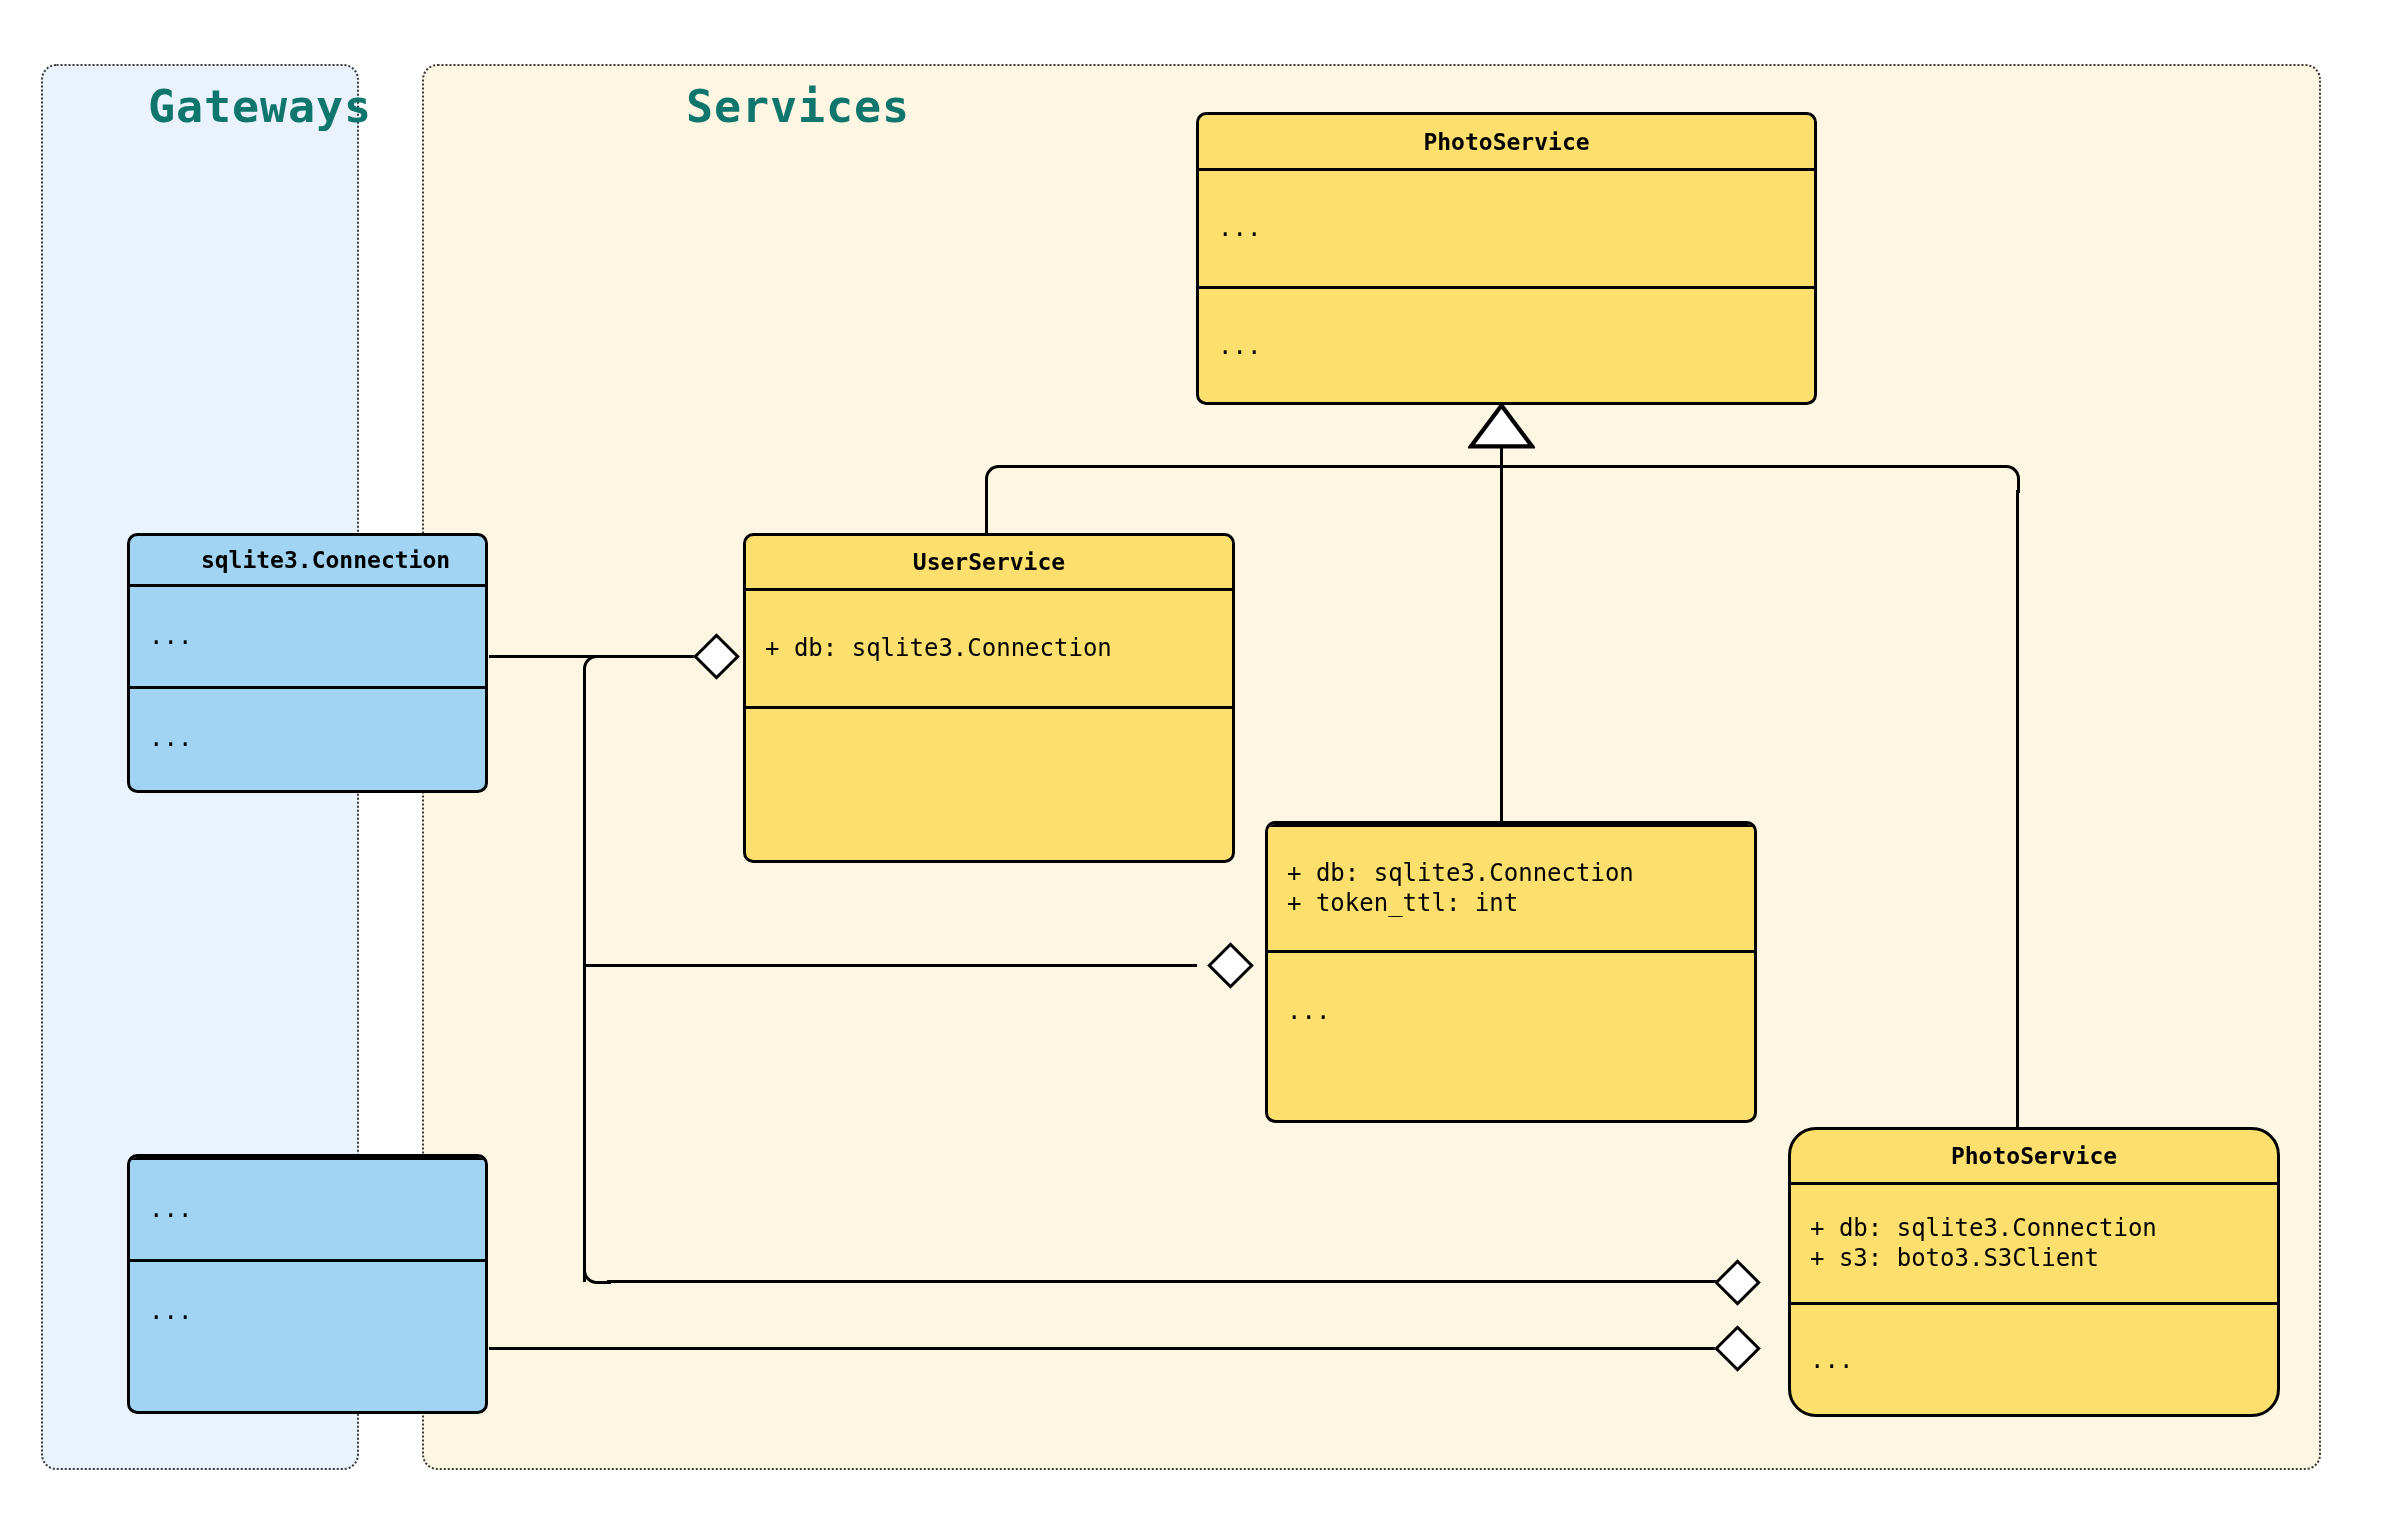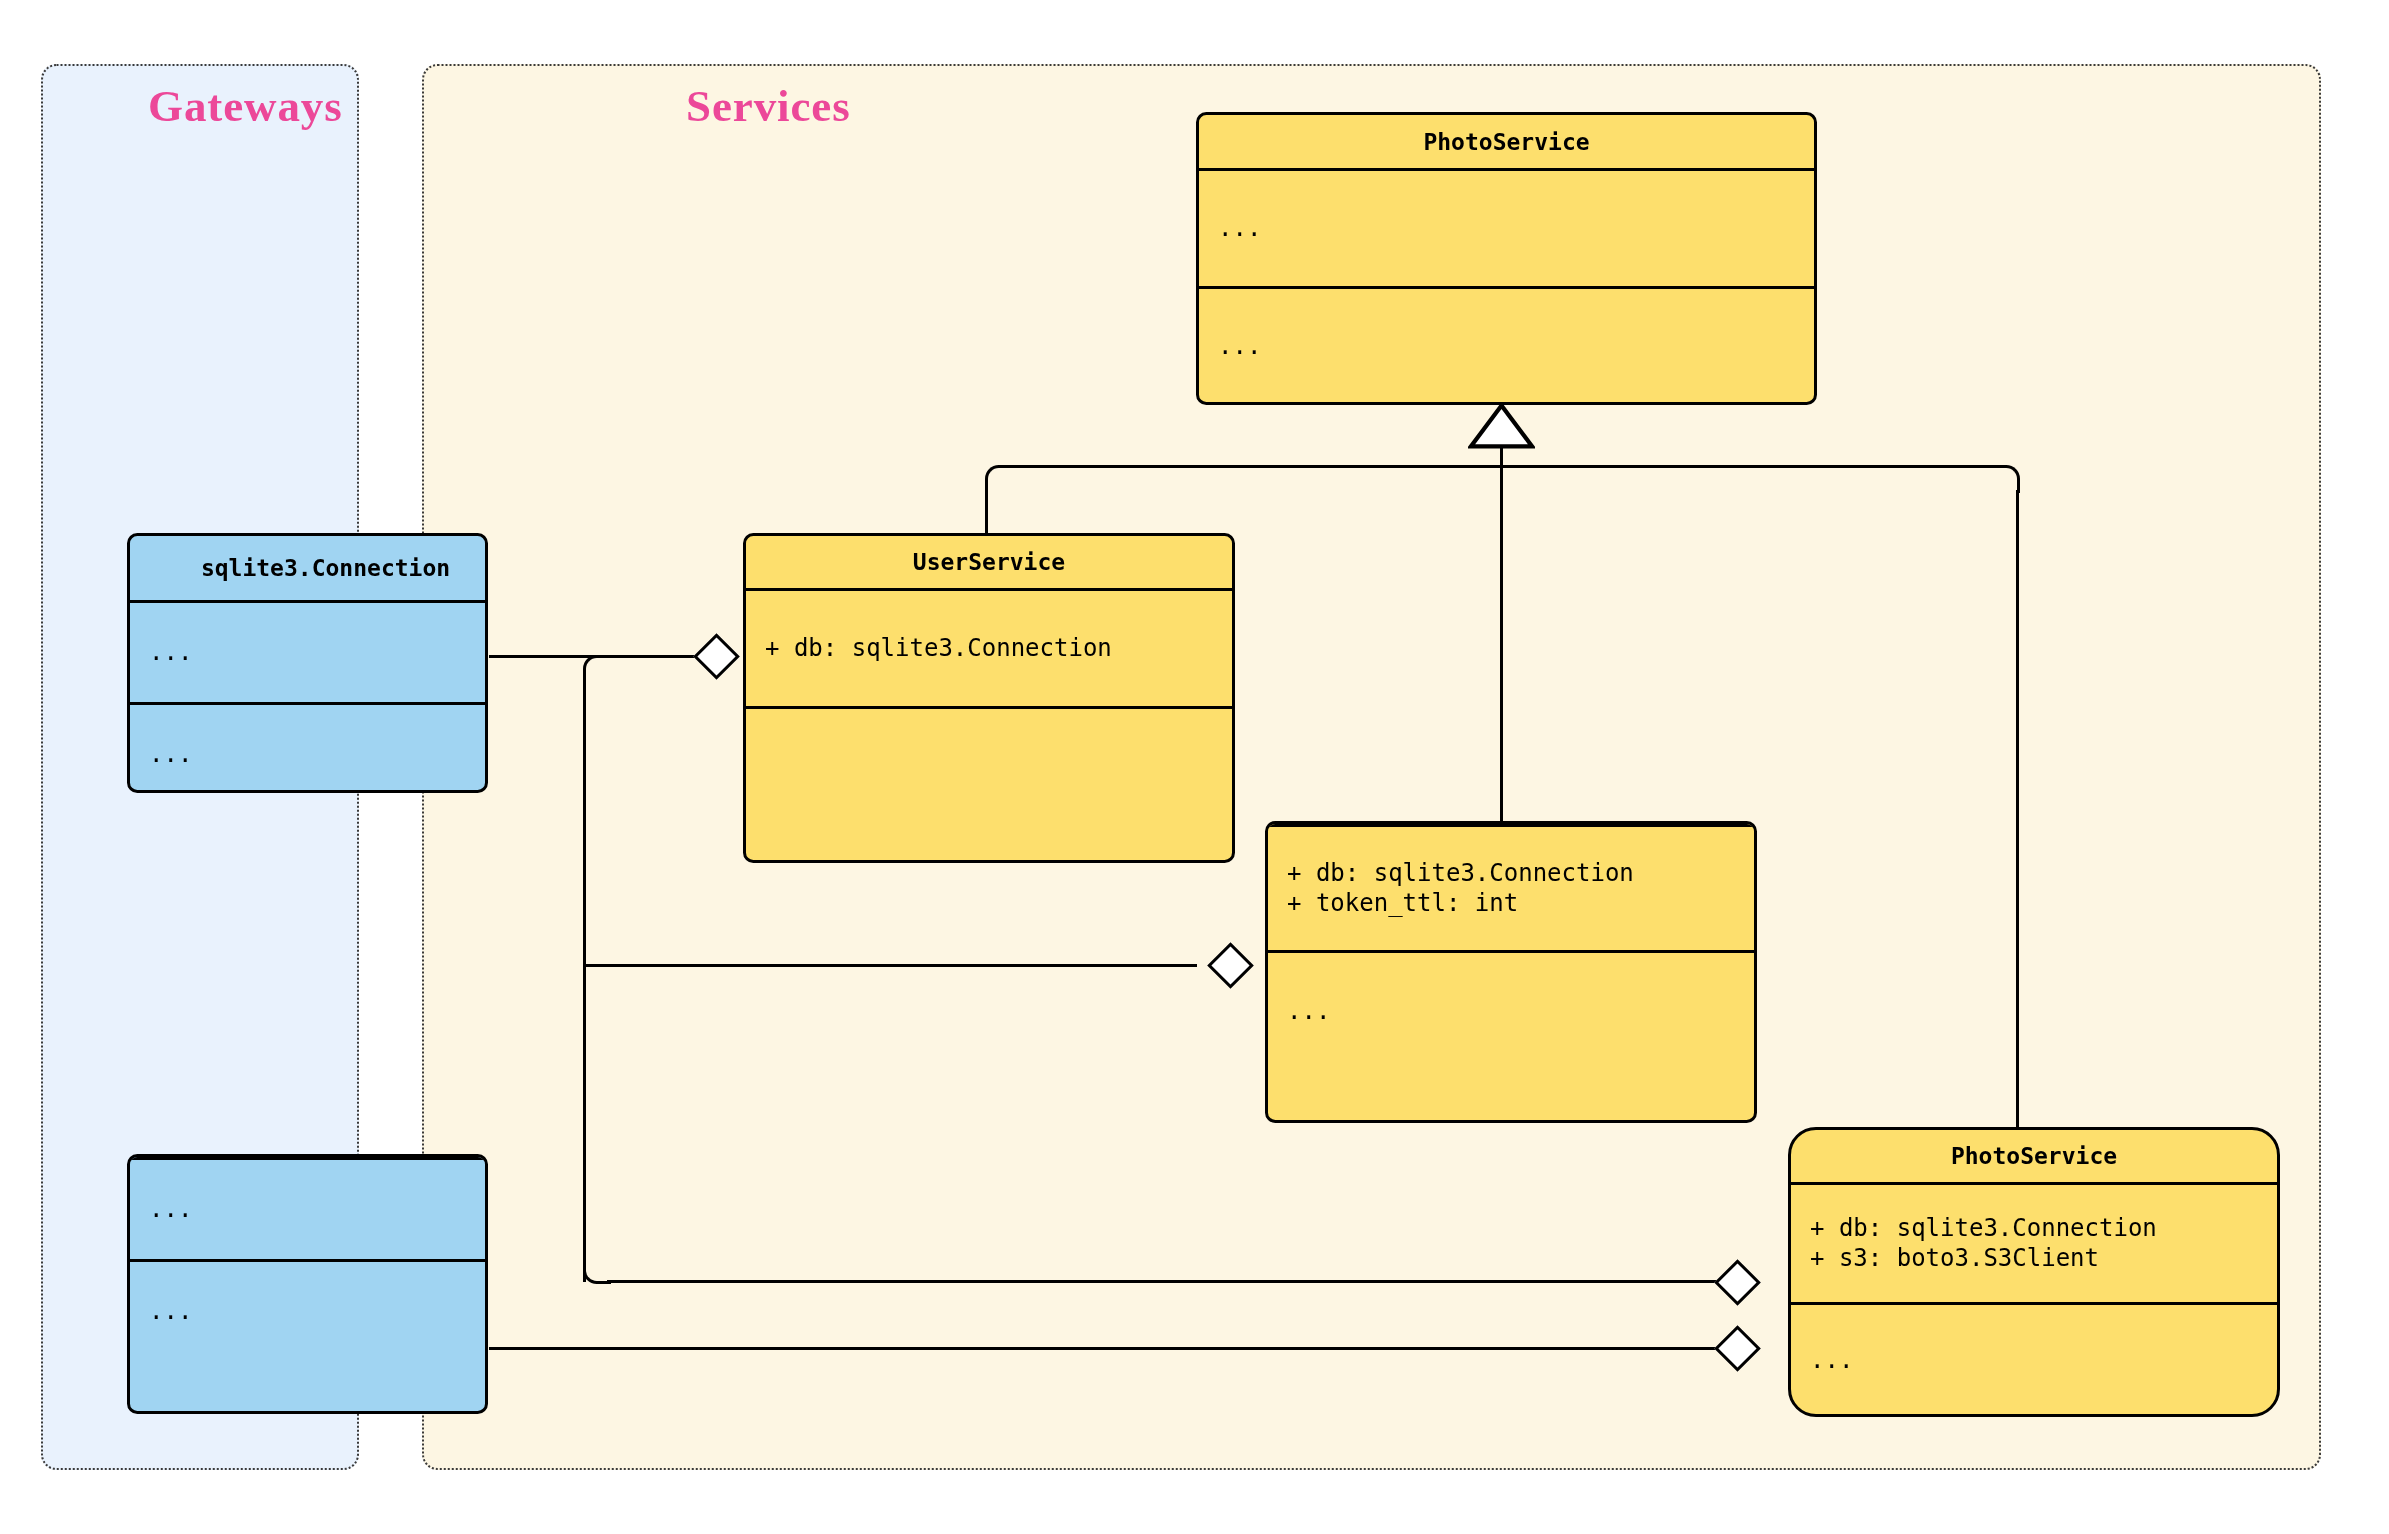--- a/index.html
+++ b/index.html
@@ -26,24 +26,23 @@
     background: #e9f2fd;
   }
   #panel-services {
     left: 422px; top: 64px; width: 1899px; height: 1406px;
     background: #fdf6e3;
   }
   .panel-title {
     position: absolute;
     font-size: 45px;
     font-weight: bold;
-    color: #ec4899;
+    color: #0f766e;
     letter-spacing: 0.9px;
     white-space: nowrap;
-    font-family: Liberation Serif, serif;
   }
   #title-gateways { left: 148px; top: 80px; }
   #title-services { left: 686px; top: 80px; }
 
   .uml-class {
     position: absolute;
     box-sizing: border-box;
     border: 3.4px solid #000000;
     border-radius: 10.3px;
     overflow: hidden;
@@ -171,21 +170,21 @@
   </div>
 
   <div class="uml-class yellow" id="class-photo-service" style="left:1788px; top:1127px; width:492px; height:290px;border-radius:28px;">
     <div class="compartment comp-name" style="height:52px;">PhotoService</div>
     <div class="compartment comp-body" style="height:120px;">+ db: sqlite3.Connection
 + s3: boto3.S3Client</div>
     <div class="compartment comp-body" style="height:115px;">...</div>
   </div>
 
   <div class="uml-class blue" id="class-sqlite3-connection" style="left:127px; top:533px; width:361px; height:260px;">
-    <div class="compartment comp-name" style="height:64px;padding-left:36px;">sqlite3.Connection</div>
+    <div class="compartment comp-name" style="height:48px;padding-left:36px;">sqlite3.Connection</div>
     <div class="compartment comp-body" style="height:102px;">...</div>
     <div class="compartment comp-body" style="height:103px;">...</div>
   </div>
 
   <div class="uml-class blue" id="class-boto3-s3client" style="left:127px; top:1154px; width:361px; height:260px;">
     <div class="compartment comp-body" style="height:102px;">...</div>
     <div class="compartment comp-body" style="height:103px;">...</div>
   </div>
 
 </div>

